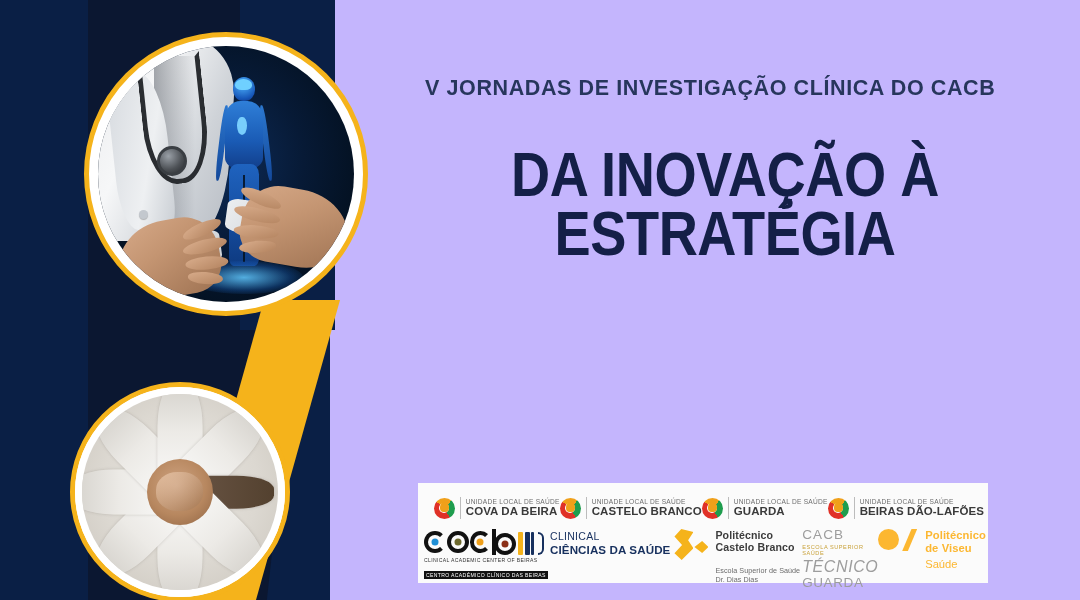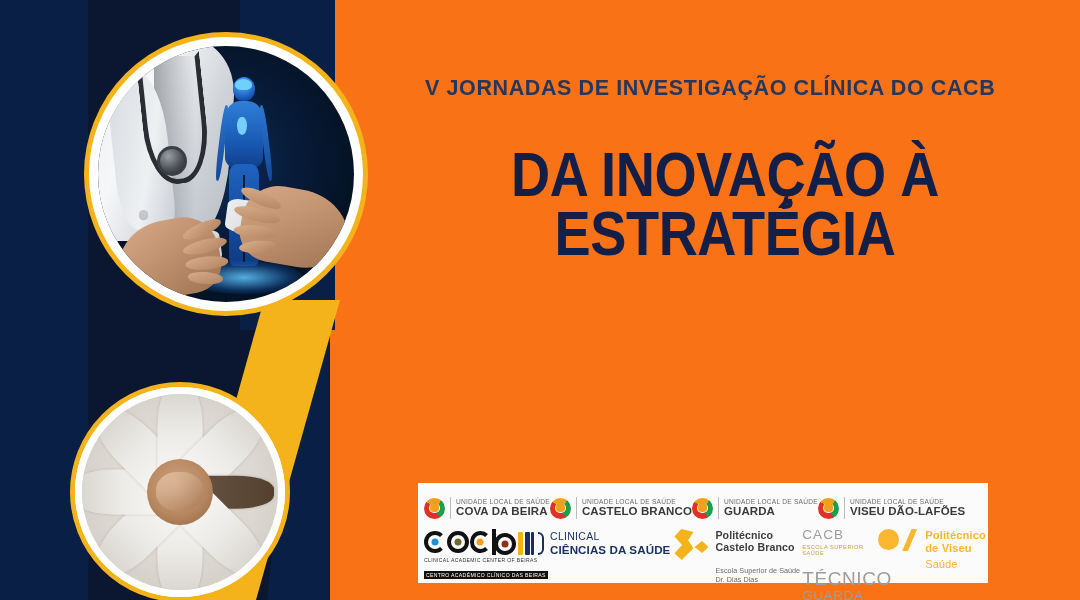--- a/index.html
+++ b/index.html
@@ -5,21 +5,21 @@
   html, body {
     margin: 0;
     padding: 0;
     background: #ffffff;
   }
   #poster {
     position: relative;
     width: 1080px;
     height: 600px;
     overflow: hidden;
-    background: #f97316;
+    background: #c4b5fd;
     font-family: "Liberation Sans", sans-serif;
   }
 
   
   .navy-dark {
     position: absolute;
     left: 0; top: 0;
     width: 330px; height: 600px;
     background: #0a1f45;
     clip-path: polygon(0 0, 100% 0, 100% 100%, 0 100%);
@@ -283,21 +283,21 @@
     left: 418px; top: 483px;
     width: 570px; height: 100px;
     background: #fbfbfb;
   }
   .sponsor-row-1 {
     position: absolute;
     left: 6px; top: 8px;
     width: 560px; height: 34px;
     display: flex;
     align-items: center;
-    justify-content: flex-start;
+    justify-content: flex-end;
   }
   .uls {
     display: flex;
     align-items: center;
     gap: 5px;
   }
   .uls-mark {
     position: relative;
     width: 21px; height: 21px;
     border-radius: 50%;
@@ -449,21 +449,21 @@
   .ipcb-l3, .ipcb-l4 {
     font-size: 7.2px; color: #6a6a6a; letter-spacing: .05px; white-space: nowrap;
   }
   .ipcb-l3 { margin-top: 14px; }
 
   
   .ipg { padding-top: 1px; width: 74px; }
   .ipg-l1 { font-size: 13.5px; color: #9d9d9d; letter-spacing: 1.1px; line-height: 1; }
   .ipg-l2 { font-size: 5.6px; color: #c9a23a; letter-spacing: .55px; margin-top: 2px; line-height: 1.25; }
   .ipg-l3 { font-size: 5.6px; color: #c9a23a; letter-spacing: .55px; line-height: 1.25; }
-  .ipg-l4 { font-size: 19px; color: #9d9d9d; letter-spacing: .6px; line-height: 1.02; margin-top: 12px; }
+  .ipg-l4 { font-size: 16px; color: #9d9d9d; letter-spacing: .6px; line-height: 1.02; margin-top: 2px; font-style: italic; }
   .ipg-l5 { font-size: 13.5px; color: #9d9d9d; letter-spacing: .6px; line-height: 1.02; }
 
   
   .ipv { display: flex; align-items: flex-start; gap: 7px; padding-top: 2px; }
   .ipv-mark { position: relative; width: 40px; height: 22px; flex: none; }
   .ipv-mark .dot {
     position: absolute; left: 0; top: 0;
     width: 21px; height: 21px; border-radius: 50%;
     background: #fcb731;
   }
@@ -583,21 +583,21 @@
           <div class="uls-small">UNIDADE LOCAL DE SAÚDE</div>
           <div class="uls-big">GUARDA</div>
         </div>
       </div>
 
       <div class="uls">
         <div class="uls-mark"></div>
         <div class="uls-divider"></div>
         <div class="uls-txt">
           <div class="uls-small">UNIDADE LOCAL DE SAÚDE</div>
-          <div class="uls-big">VISEU DÃO-LAFÕES</div>
+          <div class="uls-big">BEIRAS DÃO-LAFÕES</div>
         </div>
       </div>
 
     </div>
 
     <div class="sponsor-row-2">
 
       <div class="cacb">
         <div class="cacb-word">
           <div class="cacb-ring open">

